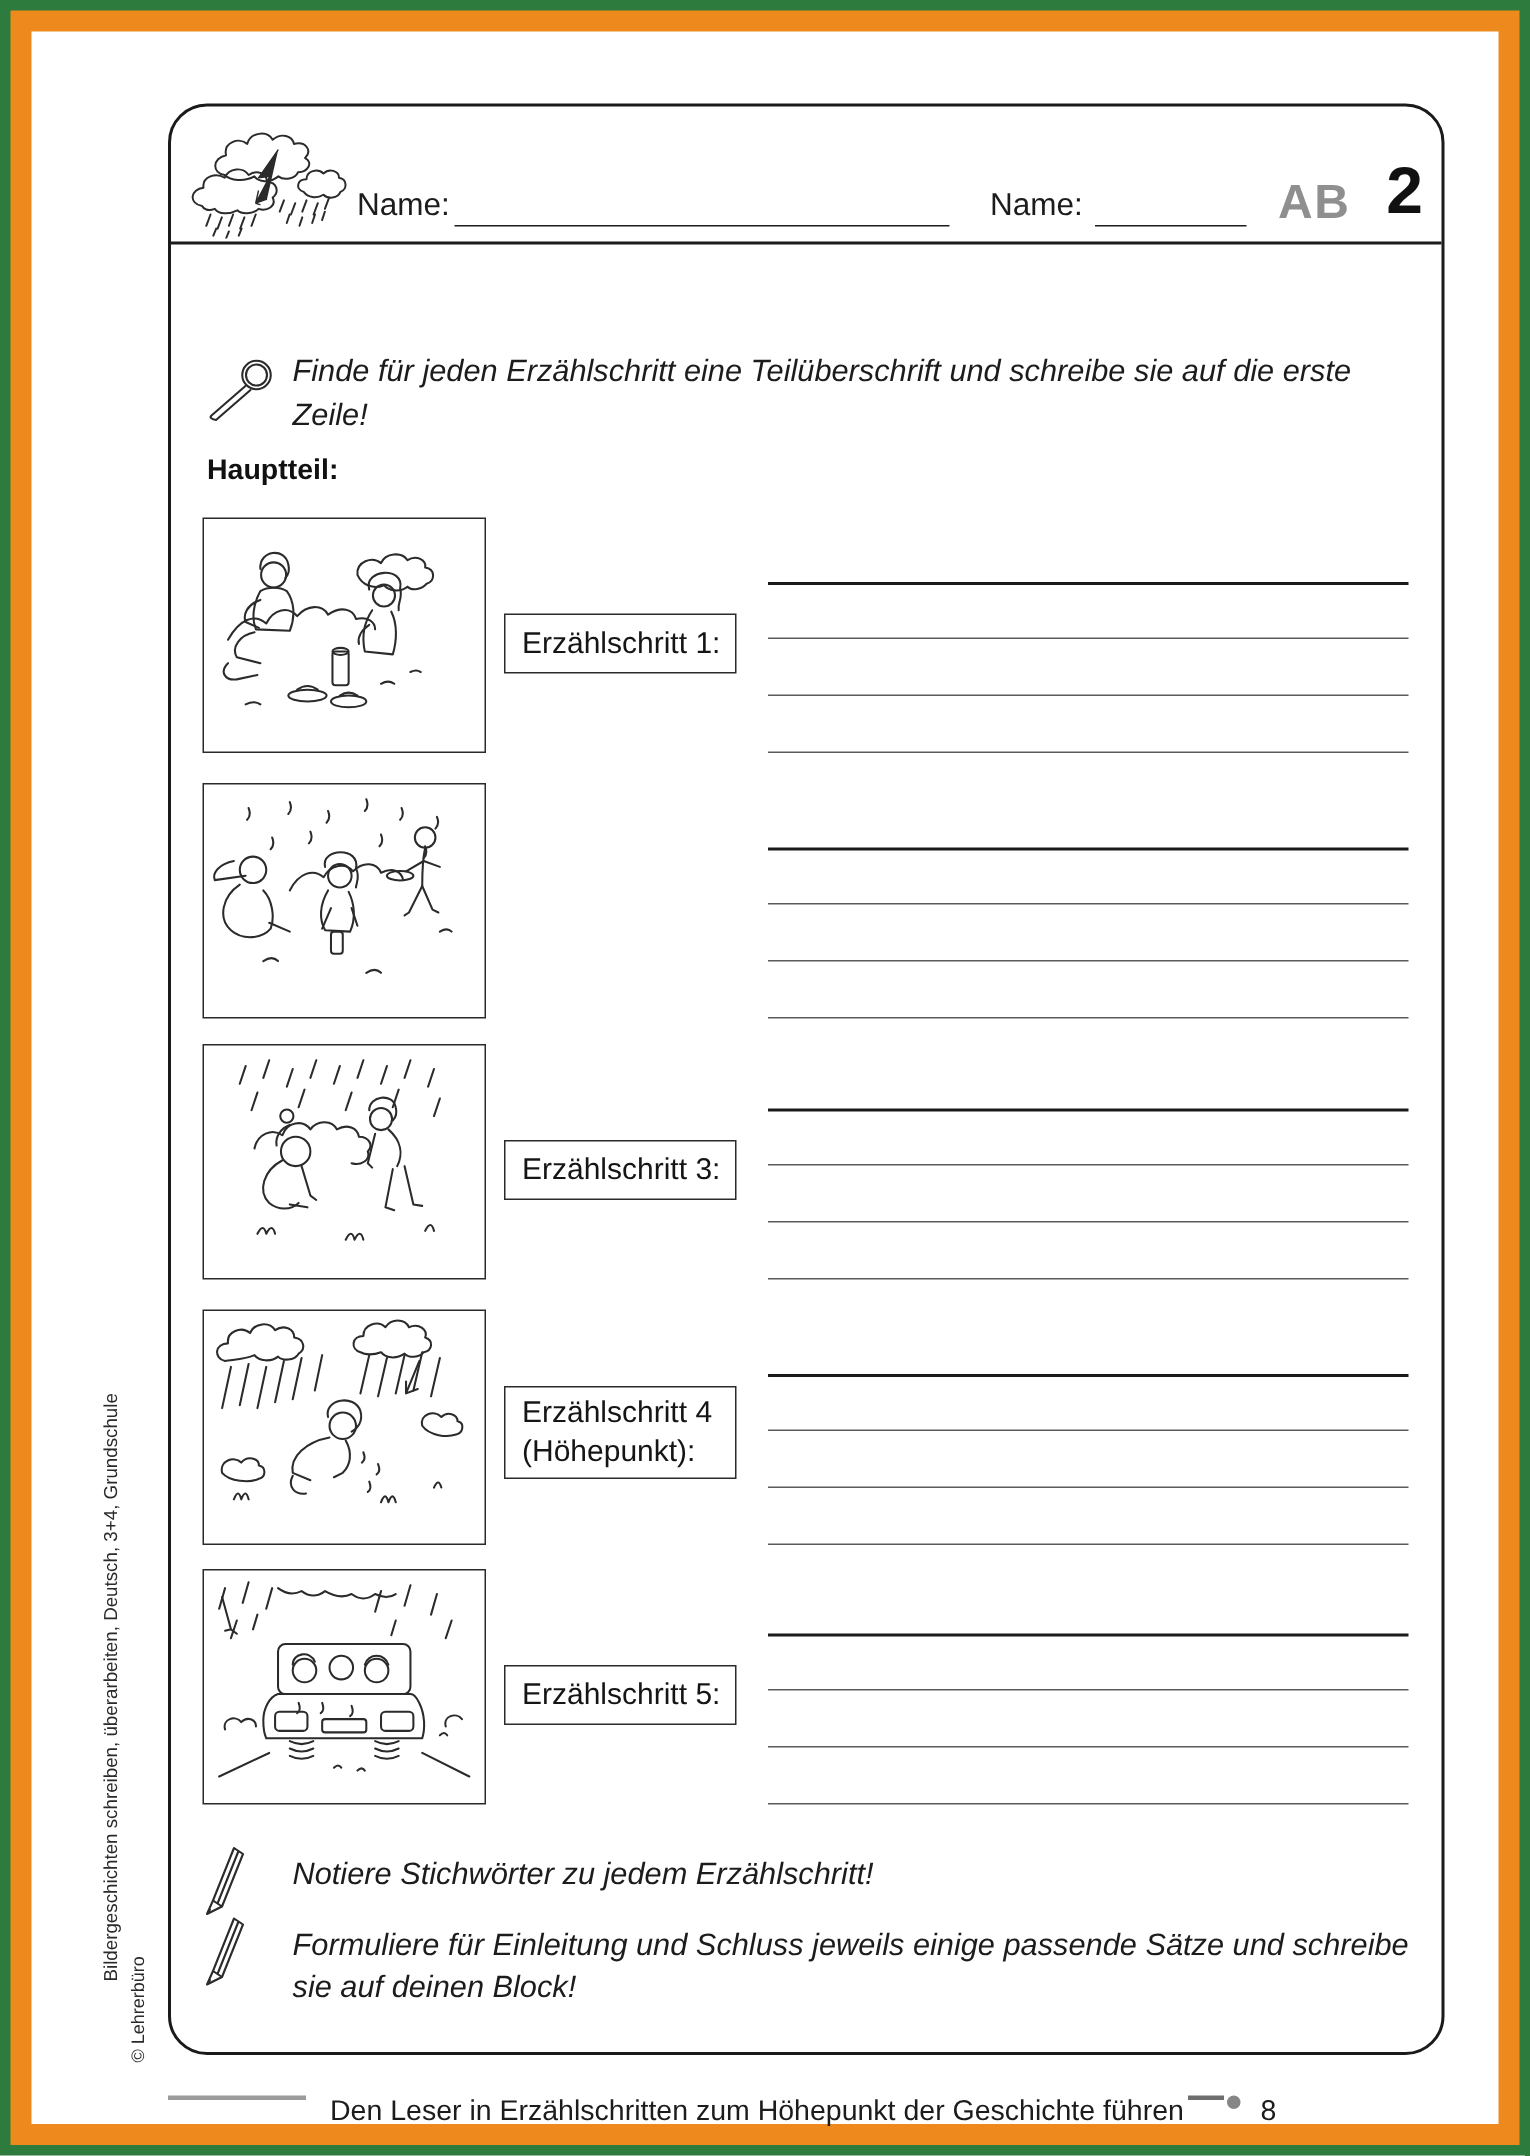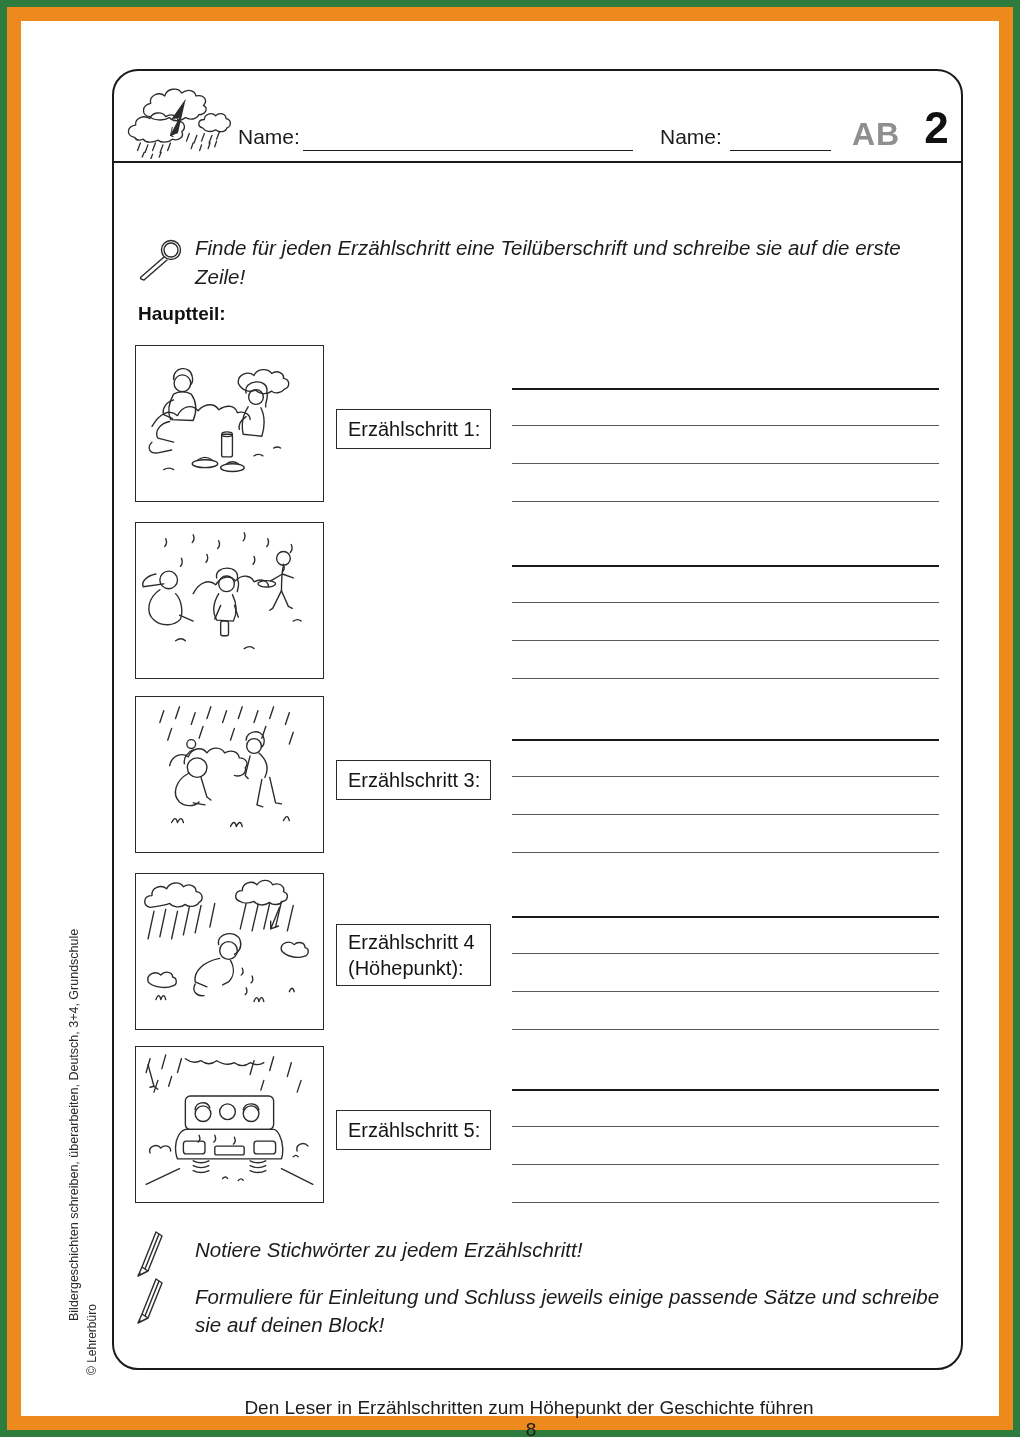--- a/index.html
+++ b/index.html
@@ -25,21 +25,21 @@
   .section-heading{position:absolute;left:24px;top:232px;font-size:19px;font-weight:bold;color:#111;}
   .row{position:absolute;left:0;width:100%;height:158px;}
   .panel{position:absolute;left:21px;top:0;width:189px;height:157px;border:1.7px solid #2a2a2a;box-sizing:border-box;background:transparent;}
   .labelbox{position:absolute;left:222px;top:64px;width:155px;min-height:40px;border:1.7px solid #2a2a2a;box-sizing:border-box;display:flex;align-items:center;padding:3px 8px 3px 11px;font-size:20px;color:#151515;line-height:26px;}
   .wl{position:absolute;left:398px;width:427px;height:0;}
   .wl-thick{border-top:2.6px solid #1a1a1a;}
   .wl-thin{border-top:1.5px solid #5a5a5a;}
   .wl1{top:43px}.wl2{top:80px}.wl3{top:118px}.wl4{top:156px}
   .note-icon{position:absolute;left:21px;}
   .note-text{position:absolute;left:81px;width:745px;font-size:20.5px;font-style:italic;color:#1c1c1c;line-height:28px;}
-  .footer{position:absolute;left:91px;top:1376px;right:62px;height:26px;display:flex;align-items:center;flex-direction:column;}
+  .footer{position:absolute;left:91px;top:1376px;right:62px;height:26px;display:flex;align-items:flex-start;}
   .f-line-long{width:92px;height:3px;background:#9b9b9b;margin-right:7px;}
   .f-text{font-size:19px;color:#1c1c1c;white-space:nowrap;margin-left:9px;}
   .f-line-short{width:24px;height:2.6px;background:#6e6e6e;margin-left:3px;}
   .f-dot{width:9px;height:9px;border-radius:50%;background:#868686;margin-left:2px;}
   .f-page{font-size:19px;color:#1c1c1c;margin-left:13px;}
   .side{position:absolute;transform:rotate(-90deg);transform-origin:0 0;white-space:nowrap;color:#2a2a2a;}
   .side-series{left:46px;top:1300px;font-size:12.5px;}
   .side-copy{left:64px;top:1354px;font-size:12px;}
   svg{display:block;}
   .sk{stroke:#2b2b2b;fill:none;stroke-width:1.4;stroke-linecap:round;stroke-linejoin:round;}

